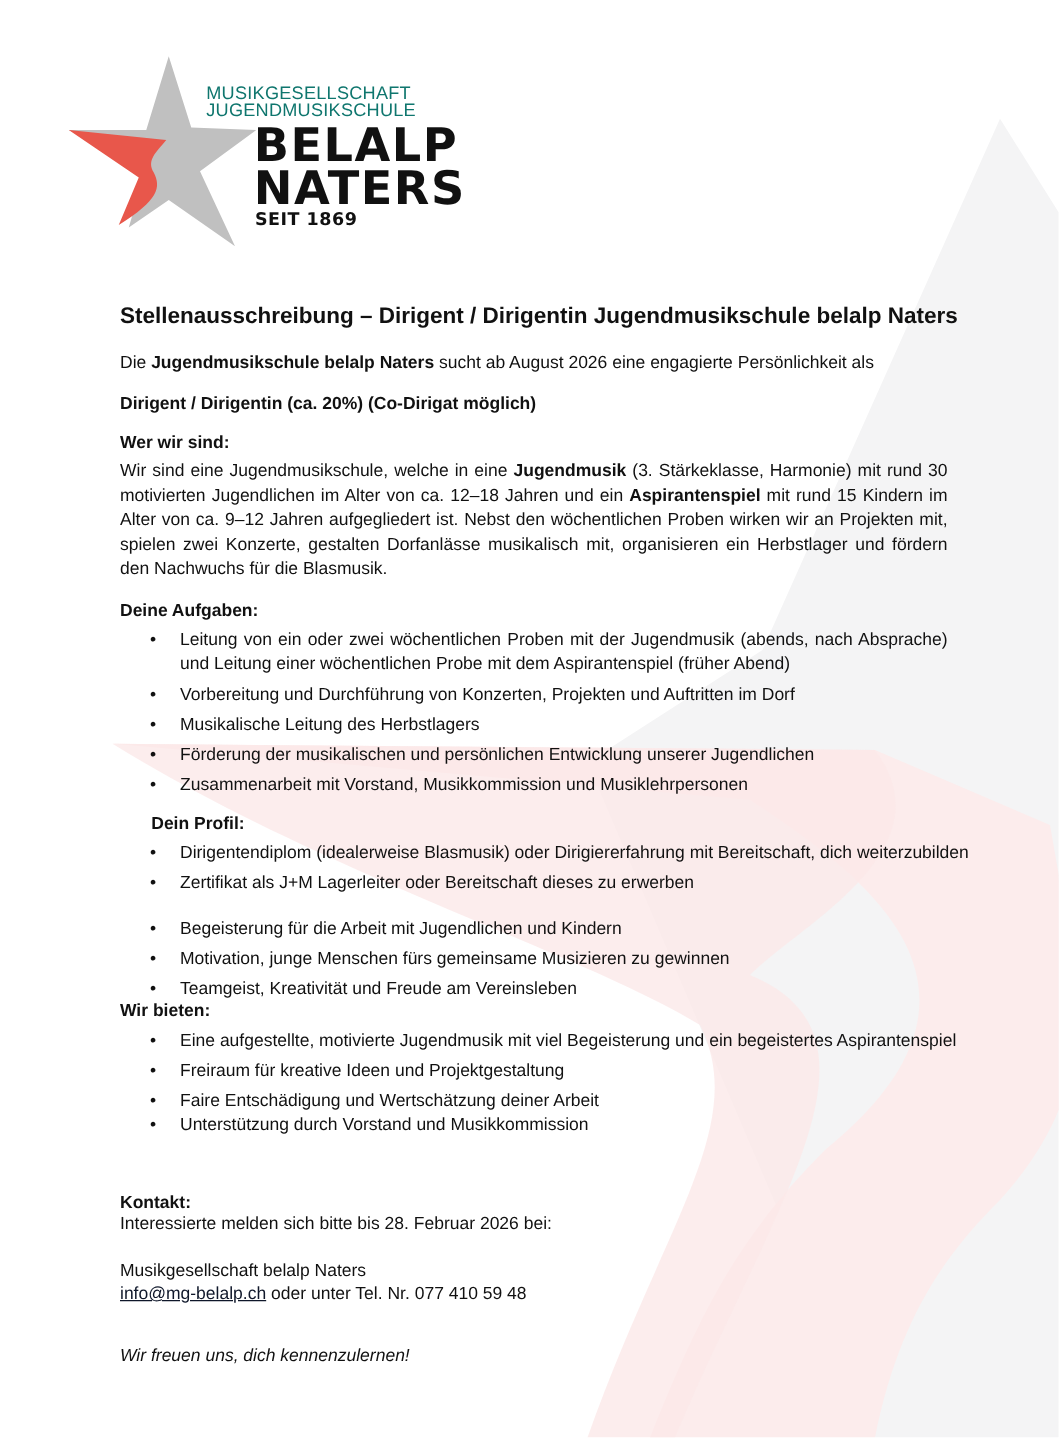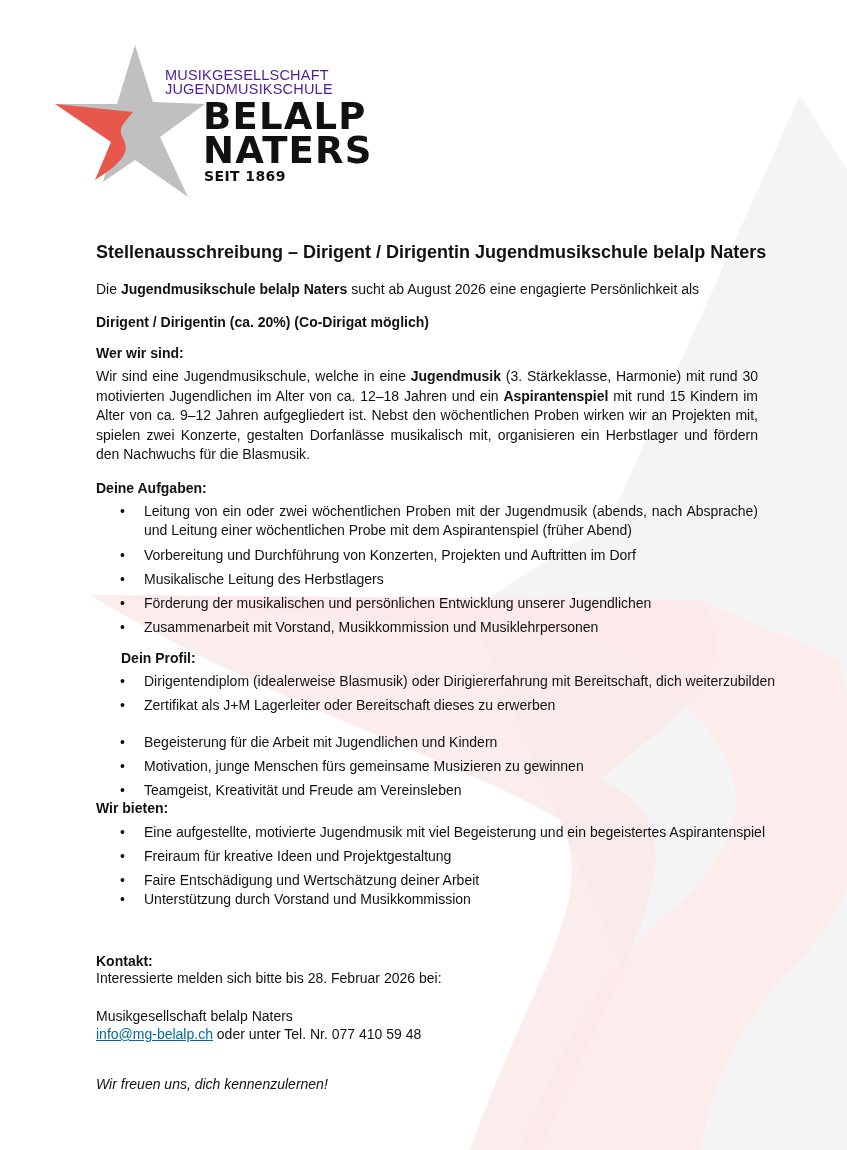--- a/index.html
+++ b/index.html
@@ -4,21 +4,21 @@
 <style>
   html, body { margin: 0; padding: 0; background: #ffffff; }
   body {
     width: 847px; height: 1150px; position: relative; overflow: hidden;
     font-family: "Liberation Sans", sans-serif; color: #111111;
   }
   .watermark { position: absolute; left: 0; top: 0; width: 847px; height: 1150px; z-index: 0; }
   .logo { position: absolute; left: 55px; top: 42px; width: 300px; height: 158px; z-index: 1; }
   .logo svg { position: absolute; left: 0; top: 0; }
   .logo-sub {
-    position: absolute; left: 110px; color: #4c1d95; font-size: 14.5px; letter-spacing: 0.2px;
+    position: absolute; left: 110px; color: #0f766e; font-size: 14.5px; letter-spacing: 0.2px;
     line-height: 15px; white-space: nowrap;
   }
   .logo-sub.l1 { top: 26px; }
   .logo-sub.l2 { top: 40px; }
   .logo-big {
     position: absolute; left: 148px; font-weight: 900; font-size: 37px; line-height: 33px;
     letter-spacing: 1.2px; color: #111; font-family: "DejaVu Sans", sans-serif;
   }
   .logo-big.l1 { top: 58px; }
   .logo-big.l2 { top: 92px; }
@@ -28,21 +28,21 @@
   }
   .content { position: absolute; left: 96px; top: 0; width: 662px; z-index: 1; font-size: 14px; line-height: 19px; }
   .title { position: absolute; top: 243px; font-weight: bold; font-size: 18px; white-space: nowrap; }
   .p { position: absolute; white-space: nowrap; }
   .h { font-weight: bold; }
   .justify { text-align: justify; white-space: normal; width: 662px; line-height: 19.5px; }
   .bullets { position: absolute; left: 0; margin: 0; padding: 0; list-style: none; width: 662px; }
   .bullets li { position: relative; padding-left: 24px; margin-left: 0; }
   .bullets li::before { content: "•"; position: absolute; left: 0; top: 0; }
   .bullets .wrap { text-align: justify; width: 638px; line-height: 19px; }
-  a.mail { color: #0369a1; text-decoration: underline; }
+  a.mail { color: #0f172a; text-decoration: underline; }
 </style>
 </head>
 <body>
 
 <svg class="watermark" viewBox="0 0 847 1150" xmlns="http://www.w3.org/2000/svg">
   <polygon points="800,95 847,170 847,1150 700,1150 470,610 610,520" fill="#f4f4f5"></polygon>
   <path d="M90,595 L600,640 C690,700 820,790 660,920 C590,990 560,1050 520,1150 L700,1150 C720,1050 760,1000 800,960 C900,850 847,760 847,700 L840,660 L700,600 Z" fill="#fcecec"></path>
   <path d="M90,595 L700,600 C760,680 640,740 600,780 C720,830 620,960 540,1150 L470,1150 C530,980 600,900 560,820 C460,760 260,700 90,595 Z" fill="#fbe9e9" opacity="0.8"></path>
 </svg>
 

